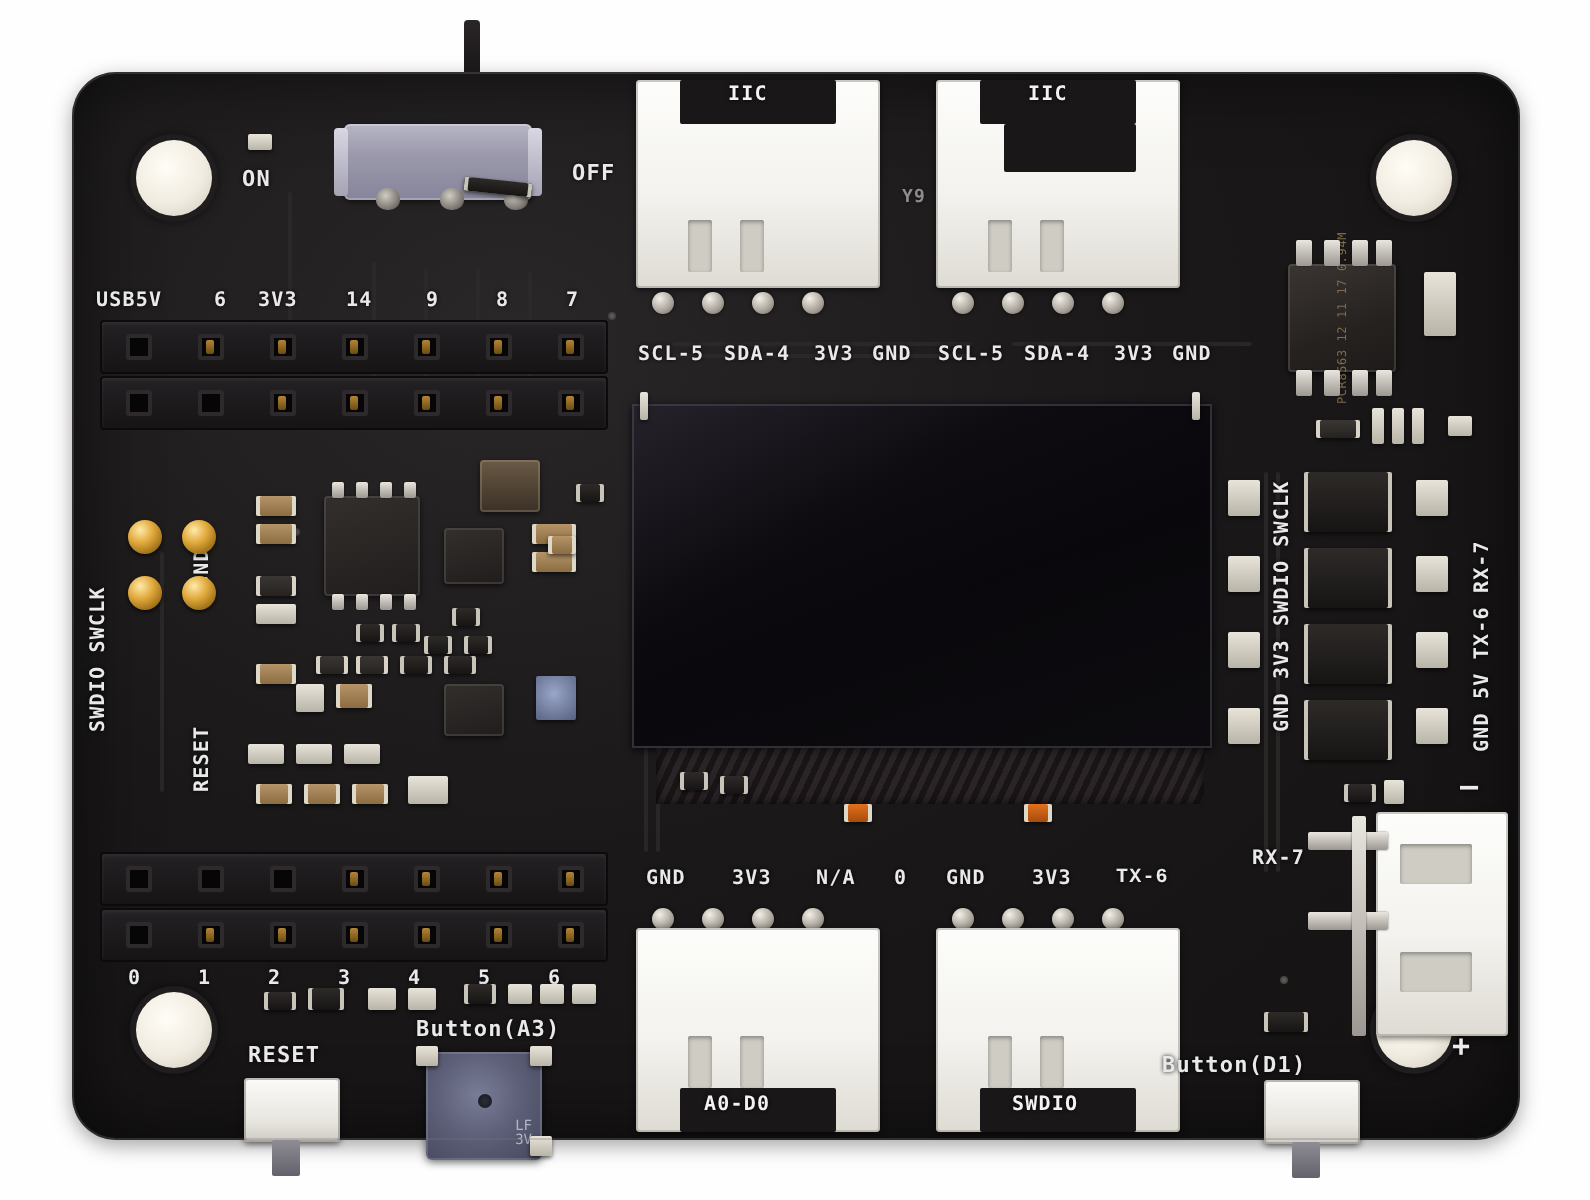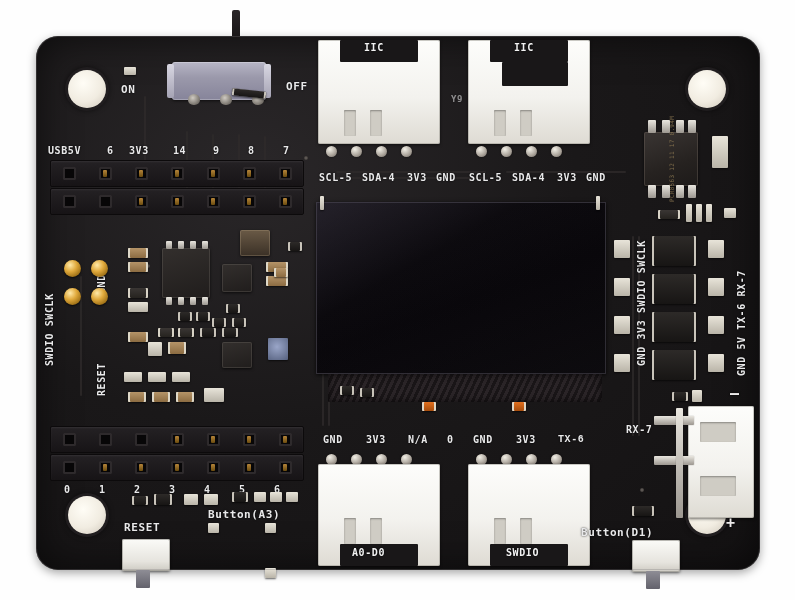--- a/index.html
+++ b/index.html
@@ -277,20 +277,24 @@
     <div class="smd blk" style="left:196px;top:456px;width:16px;height:10px;"></div>
     <div class="smd wht" style="left:218px;top:456px;width:12px;height:10px;"></div>
     <div class="smd wht" style="left:234px;top:456px;width:12px;height:10px;"></div>
     <div class="smd wht" style="left:250px;top:456px;width:12px;height:10px;"></div>
 
     <div class="silk" style="left:88px;top:485px;">RESET</div>
     <div class="tact" style="left:86px;top:503px;width:48px;height:32px;"></div>
     <div class="tactleg" style="left:100px;top:534px;width:14px;height:18px;"></div>
 
     <div class="silk" style="left:172px;top:472px;">Button(A3)</div>
+    <div id="buzzer" style="left:177px;top:490px;width:58px;height:54px;">
+      <div class="bhole"></div>
+      <div class="btxt">LF<br>3V</div>
+    </div>
     <div class="smd wht" style="left:172px;top:487px;width:11px;height:10px;"></div>
     <div class="smd wht" style="left:229px;top:487px;width:11px;height:10px;"></div>
     <div class="smd wht" style="left:229px;top:532px;width:11px;height:10px;"></div>
 
     <div class="jst" style="left:282px;top:4px;width:122px;height:104px;">
       <div class="notch" style="left:22px;top:0;width:78px;height:22px;"></div>
       <div class="slot" style="left:26px;top:70px;width:12px;height:26px;"></div>
       <div class="slot" style="left:52px;top:70px;width:12px;height:26px;"></div>
     </div>
     <div class="silk sm" style="left:328px;top:6px;color:#f2f2f2;">IIC</div>

